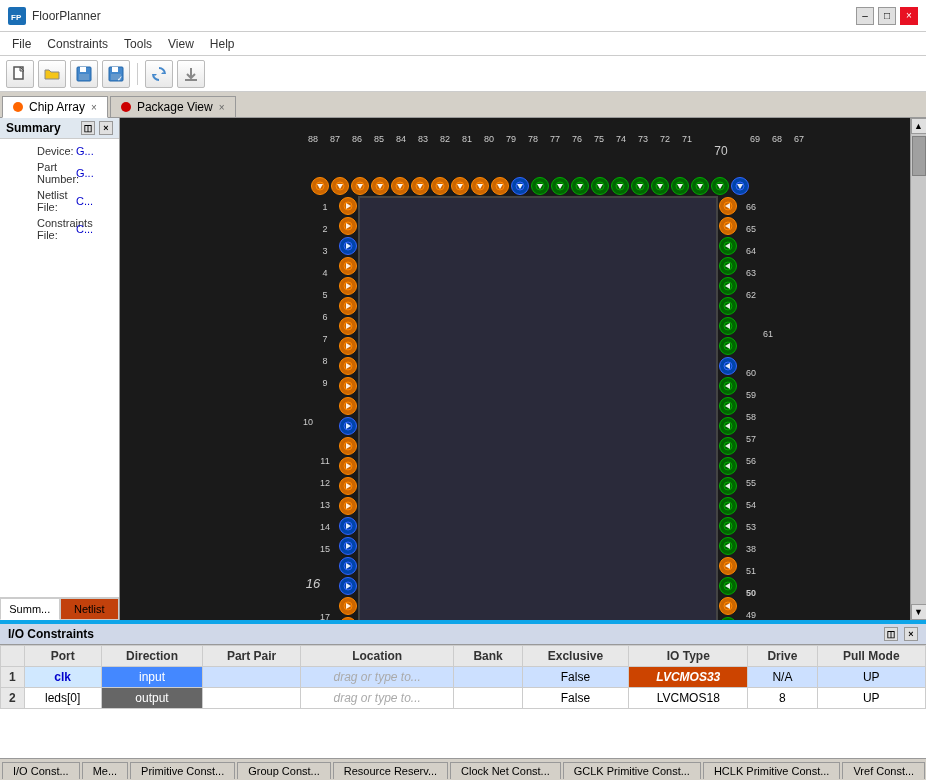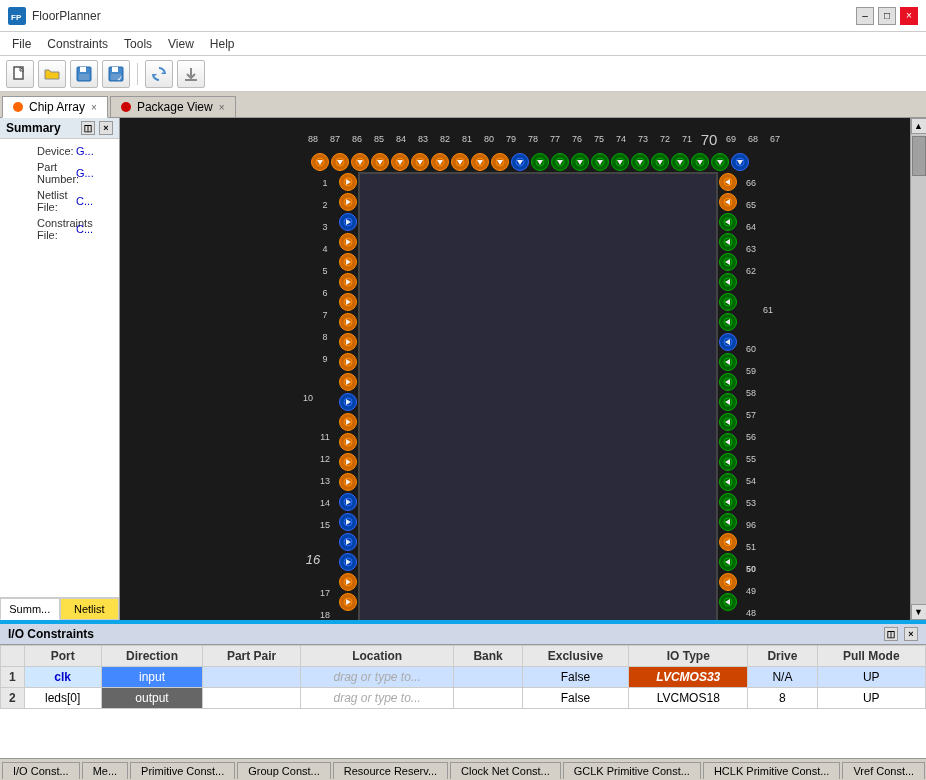--- a/index.html
+++ b/index.html
@@ -37,21 +37,21 @@
     #content-area { display: flex; flex: 1; overflow: hidden; }
 
     
     #left-panel { width: 120px; background: #fff; border-right: 1px solid #999; display: flex; flex-direction: column; }
     #summary-header { background: #e0e8f0; display: flex; align-items: center; justify-content: space-between; padding: 3px 6px; border-bottom: 1px solid #ccc; font-size: 12px; font-weight: bold; }
     #summary-content { padding: 6px; flex: 1; }
     .summary-row { display: flex; align-items: center; margin-bottom: 4px; font-size: 11px; }
     .summary-label { color: #333; width: 70px; padding-left: 31px; }
     .summary-value { color: #0000cc; cursor: pointer; }
     #panel-tabs { display: flex; border-top: 1px solid #ccc; }
-    .panel-tab { flex: 1; padding: 4px; text-align: center; cursor: pointer; font-size: 11px; border: 1px solid #ccc; background: #fde047; }
+    .panel-tab { flex: 1; padding: 4px; text-align: center; cursor: pointer; font-size: 11px; border: 1px solid #ccc; background: #c2410c; }
     .panel-tab.active { background: #fff; border-bottom: 1px solid #fff; }
 
     
     #canvas-area { flex: 1; background: #1a1a1a; position: relative; overflow: hidden; }
     #scrollbar-right { width: 16px; background: #c8c8c8; border-left: 1px solid #999; display: flex; flex-direction: column; align-items: center; }
     .scrollbar-arrow { width: 16px; height: 16px; background: #e0e0e0; border: 1px solid #999; display: flex; align-items: center; justify-content: center; font-size: 9px; cursor: pointer; }
     .scrollbar-thumb { width: 14px; height: 40px; background: #a0a0a0; border: 1px solid #808080; margin: 2px auto; cursor: pointer; }
 
     
     #chip-canvas { position: relative; margin: 10px auto; width: 470px; }
@@ -215,21 +215,21 @@
                 <div class="num-label" style="color: rgb(204, 204, 204); font-size: 9px; width: 20px; height: 20px; display: flex; align-items: center; justify-content: center; margin: 1px;">80</div>
                 <div class="num-label" style="color: rgb(204, 204, 204); font-size: 9px; width: 20px; height: 20px; display: flex; align-items: center; justify-content: center; margin: 1px;">79</div>
                 <div class="num-label" style="color: rgb(204, 204, 204); font-size: 9px; width: 20px; height: 20px; display: flex; align-items: center; justify-content: center; margin: 1px;">78</div>
                 <div class="num-label" style="color: rgb(204, 204, 204); font-size: 9px; width: 20px; height: 20px; display: flex; align-items: center; justify-content: center; margin: 1px;">77</div>
                 <div class="num-label" style="color: rgb(204, 204, 204); font-size: 9px; width: 20px; height: 20px; display: flex; align-items: center; justify-content: center; margin: 1px;">76</div>
                 <div class="num-label" style="color: rgb(204, 204, 204); font-size: 9px; width: 20px; height: 20px; display: flex; align-items: center; justify-content: center; margin: 1px;">75</div>
                 <div class="num-label" style="color: rgb(204, 204, 204); font-size: 9px; width: 20px; height: 20px; display: flex; align-items: center; justify-content: center; margin: 1px;">74</div>
                 <div class="num-label" style="color: rgb(204, 204, 204); font-size: 9px; width: 20px; height: 20px; display: flex; align-items: center; justify-content: center; margin: 1px;">73</div>
                 <div class="num-label" style="color: rgb(204, 204, 204); font-size: 9px; width: 20px; height: 20px; display: flex; align-items: center; justify-content: center; margin: 1px;">72</div>
                 <div class="num-label" style="color: rgb(204, 204, 204); font-size: 9px; width: 20px; height: 20px; display: flex; align-items: center; justify-content: center; margin: 1px;">71</div>
-                <div class="num-label" style="color: rgb(204, 204, 204); font-size: 15px; width: 20px; height: 20px; display: flex; align-items: center; justify-content: center; margin: 1px;">70</div>
+                <div class="num-label" style="color: rgb(204, 204, 204); font-size: 12px; width: 20px; height: 20px; display: flex; align-items: center; justify-content: center; margin: 13px;">70</div>
                 <div class="num-label" style="color: rgb(204, 204, 204); font-size: 9px; width: 20px; height: 20px; display: flex; align-items: center; justify-content: center; margin: 1px;">69</div>
                 <div class="num-label" style="color: rgb(204, 204, 204); font-size: 9px; width: 20px; height: 20px; display: flex; align-items: center; justify-content: center; margin: 1px;">68</div>
                 <div class="num-label" style="color: rgb(204, 204, 204); font-size: 9px; width: 20px; height: 20px; display: flex; align-items: center; justify-content: center; margin: 1px;">67</div>
               </div>
           </div>
 
           <div style="display:flex; align-items:center; padding-left:22px;">
             <div style="width:22px;"></div>
             <div id="top-pins" style="display:flex;">
             <div class="pin" style="background: rgb(204, 102, 0); border: 1px solid rgb(255, 136, 0); transform: rotate(90deg);">
@@ -674,21 +674,21 @@
                 <div class="num-label" style="color: rgb(204, 204, 204); font-size: 9px; width: 20px; height: 20px; display: flex; align-items: center; justify-content: center; margin: 1px;">62</div>
                 <div class="num-label" style="color: rgb(204, 204, 204); font-size: 9px; width: 20px; height: 20px; display: flex; align-items: center; justify-content: center; margin: 18px;">61</div>
                 <div class="num-label" style="color: rgb(204, 204, 204); font-size: 9px; width: 20px; height: 20px; display: flex; align-items: center; justify-content: center; margin: 1px;">60</div>
                 <div class="num-label" style="color: rgb(204, 204, 204); font-size: 9px; width: 20px; height: 20px; display: flex; align-items: center; justify-content: center; margin: 1px;">59</div>
                 <div class="num-label" style="color: rgb(204, 204, 204); font-size: 9px; width: 20px; height: 20px; display: flex; align-items: center; justify-content: center; margin: 1px;">58</div>
                 <div class="num-label" style="color: rgb(204, 204, 204); font-size: 9px; width: 20px; height: 20px; display: flex; align-items: center; justify-content: center; margin: 1px;">57</div>
                 <div class="num-label" style="color: rgb(204, 204, 204); font-size: 9px; width: 20px; height: 20px; display: flex; align-items: center; justify-content: center; margin: 1px;">56</div>
                 <div class="num-label" style="color: rgb(204, 204, 204); font-size: 9px; width: 20px; height: 20px; display: flex; align-items: center; justify-content: center; margin: 1px;">55</div>
                 <div class="num-label" style="color: rgb(204, 204, 204); font-size: 9px; width: 20px; height: 20px; display: flex; align-items: center; justify-content: center; margin: 1px;">54</div>
                 <div class="num-label" style="color: rgb(204, 204, 204); font-size: 9px; width: 20px; height: 20px; display: flex; align-items: center; justify-content: center; margin: 1px;">53</div>
-                <div class="num-label" style="color: rgb(204, 204, 204); font-size: 9px; width: 20px; height: 20px; display: flex; align-items: center; justify-content: center; margin: 1px;">96</div>
+                <div class="num-label" style="color: rgb(204, 204, 204); font-size: 9px; width: 20px; height: 20px; display: flex; align-items: center; justify-content: center; margin: 1px;">38</div>
                 <div class="num-label" style="color: rgb(204, 204, 204); font-size: 9px; width: 20px; height: 20px; display: flex; align-items: center; justify-content: center; margin: 1px;">51</div>
                 <div class="num-label" style="color: rgb(204, 204, 204); font-size: 9px; width: 20px; height: 20px; display: flex; align-items: center; justify-content: center; margin: 1px; font-weight: bold;">50</div>
                 <div class="num-label" style="color: rgb(204, 204, 204); font-size: 9px; width: 20px; height: 20px; display: flex; align-items: center; justify-content: center; margin: 1px;">49</div>
                 <div class="num-label" style="color: rgb(204, 204, 204); font-size: 9px; width: 20px; height: 20px; display: flex; align-items: center; justify-content: center; margin: 1px;">48</div>
                 <div class="num-label" style="color: rgb(204, 204, 204); font-size: 9px; width: 20px; height: 20px; display: flex; align-items: center; justify-content: center; margin: 1px;">47</div>
                 <div class="num-label" style="color: rgb(204, 204, 204); font-size: 9px; width: 20px; height: 20px; display: flex; align-items: center; justify-content: center; margin: 1px;">46</div>
               </div>
           </div>
 
         </div>

